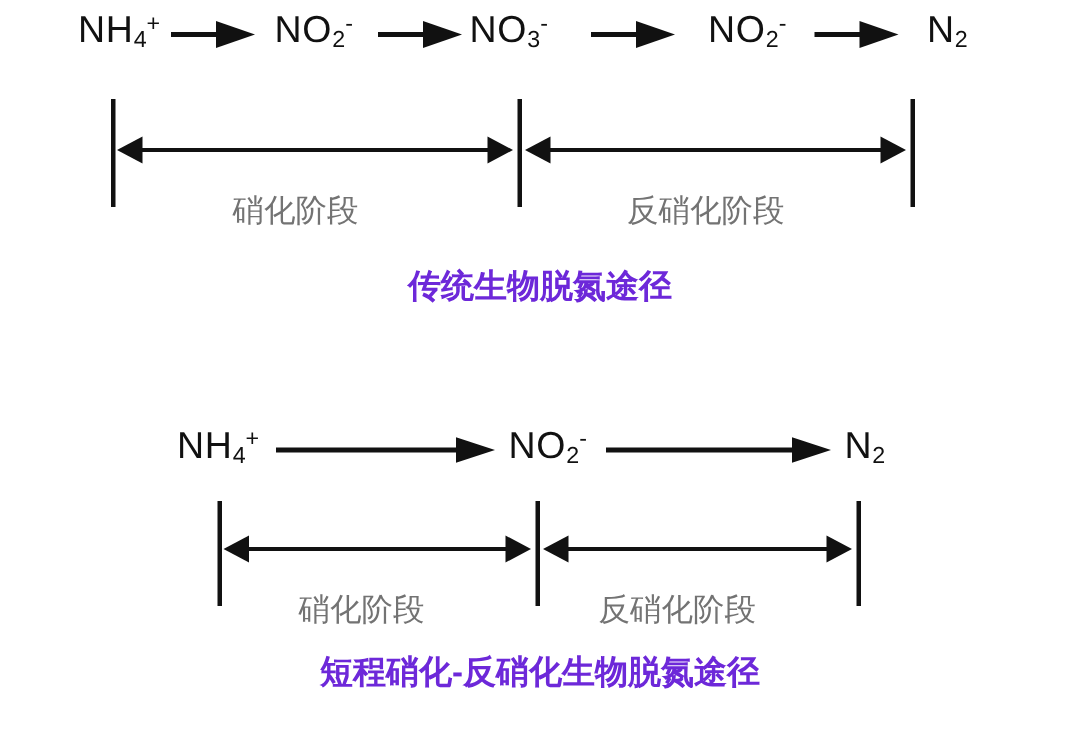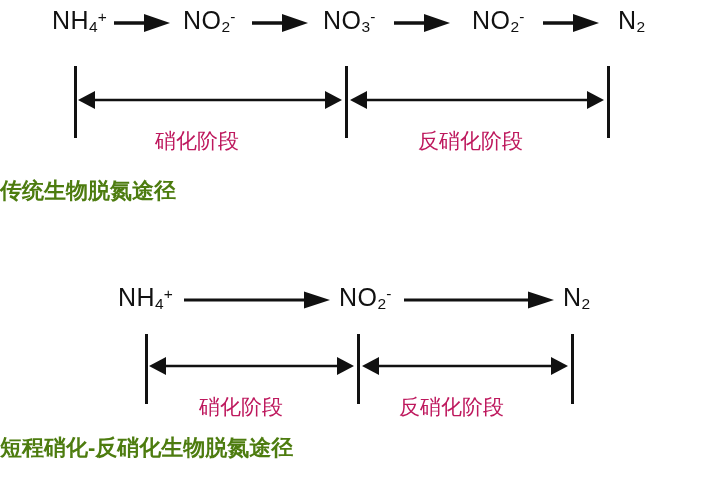--- a/index.html
+++ b/index.html
@@ -74,32 +74,32 @@
     position: absolute;
     height: 24px;
   }
   .span-arrow svg { display: block; overflow: visible; }
 
   .stage-label {
     position: absolute;
     font-size: 21px;
     white-space: nowrap;
     line-height: 1;
-    color: #be185d;
+    color: #737373;
   }
 
   
   .caption {
     position: absolute;
     width: 720px;
     left: 0;
-    text-align: left;
+    text-align: center;
     font-size: 22px;
     font-weight: bold;
-    color: #4d7c0f;
+    color: #6d28d9;
     line-height: 1;
     white-space: nowrap;
   }
 </style>
 </head>
 <body style="background: rgb(255, 255, 255); color: rgb(17, 17, 17);">
 
 <div class="diagram" id="diagram-1">
 
   <div class="species-row">
@@ -118,21 +118,21 @@
       <span>NO</span><sub>2</sub><sup>-</sup>
     </span>
 
     <span class="rxn-arrow" style="left: 252px; width: 56px;">
       <svg viewBox="0 0 56 22" width="56" height="22" preserveAspectRatio="none">
         <line x1="0" y1="11" x2="36" y2="11" stroke="#111111" stroke-width="3.4"></line>
         <polygon points="30,2 56,11 30,20" fill="#111111"></polygon>
       </svg>
     </span>
 
-    <span class="species" style="left: 323px;">
+    <span class="species" style="left: 313px;">
       <span>NO</span><sub>3</sub><sup>-</sup>
     </span>
 
     <span class="rxn-arrow" style="left: 394px; width: 56px;">
       <svg viewBox="0 0 56 22" width="56" height="22" preserveAspectRatio="none">
         <line x1="0" y1="11" x2="36" y2="11" stroke="#111111" stroke-width="3.4"></line>
         <polygon points="30,2 56,11 30,20" fill="#111111"></polygon>
       </svg>
     </span>
 

